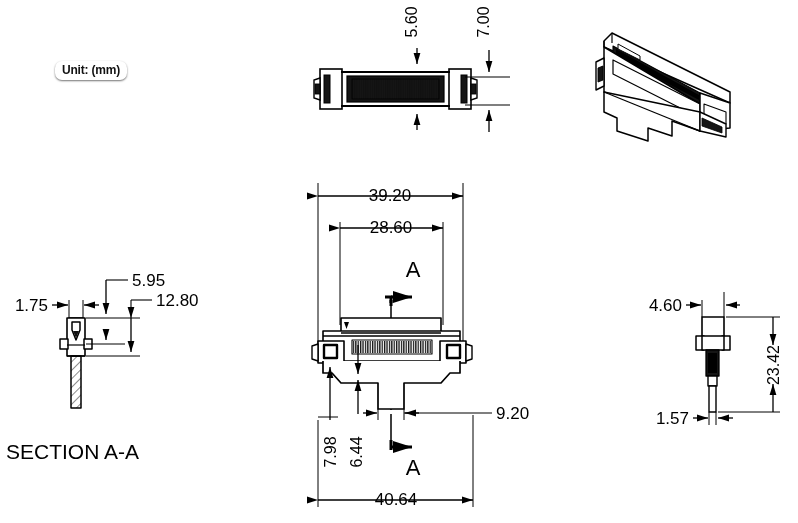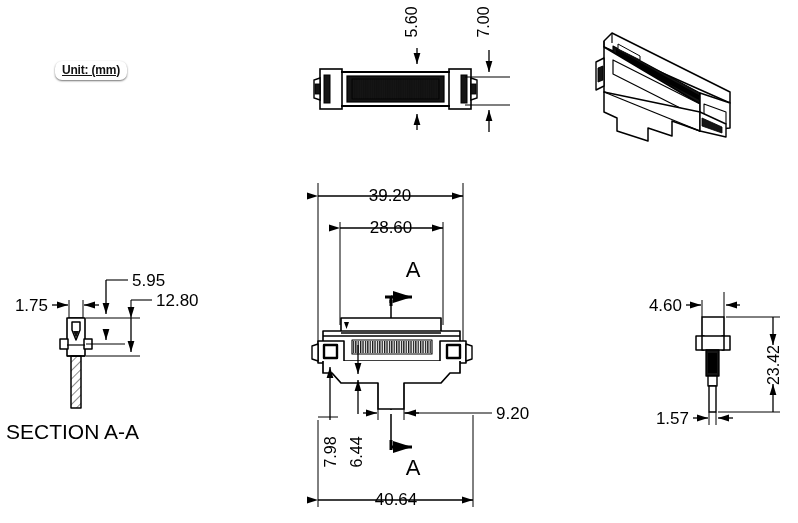--- a/index.html
+++ b/index.html
@@ -27,28 +27,28 @@
     padding: 2px 7px 3px 7px;
     background: #ffffff;
     border-radius: 7px;
     box-shadow: 0 1px 2px rgba(0,0,0,0.55), 0 0 0 1px rgba(255,255,255,0.9);
     font-family: "Liberation Sans", sans-serif;
     font-size: 12px;
     font-weight: bold;
     color: #111111;
     letter-spacing: -0.2px;
     white-space: nowrap;
-    text-decoration: underline;
   }
   .section-title {
     position: absolute;
     font-family: "Liberation Sans", sans-serif;
     font-size: 21px;
     color: #000000;
     white-space: nowrap;
+    margin-top: 20px;
   }
   #section-title-1 { left: 6px; top: 420px; }
   #section-title-2 { left: 18px; top: 449px; }
 </style>
 </head>
 <body>
 
 <div id="sheet">
 
   <svg width="798" height="523" viewBox="0 0 798 523">

